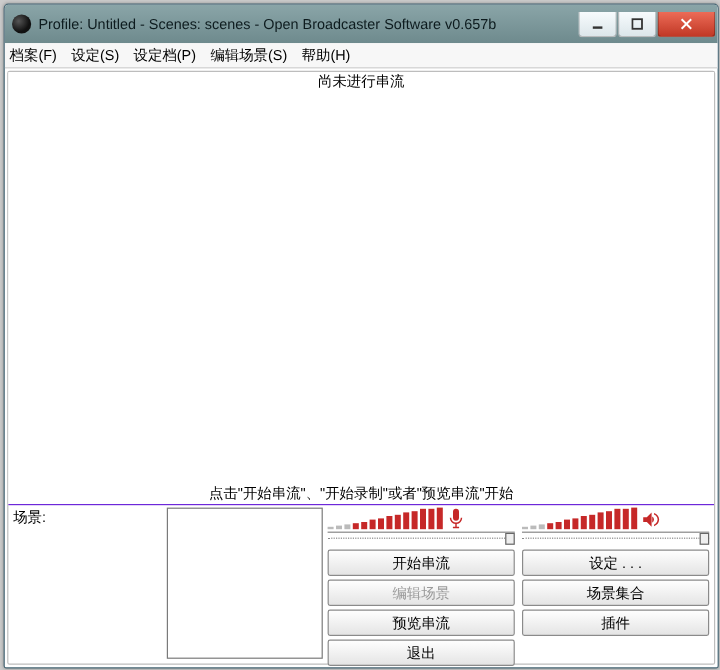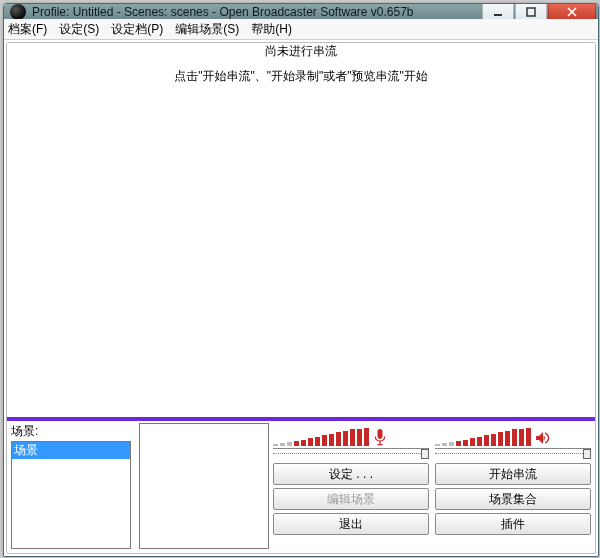--- a/index.html
+++ b/index.html
@@ -16,21 +16,21 @@
     margin: 3px;
     background: #fff;
     border: 1px solid #4a6a78;
     border-radius: 4px 4px 2px 2px;
     box-shadow: 0 0 3px rgba(0,0,0,0.25);
     display: flex;
     flex-direction: column;
     overflow: hidden;
   }
   .titlebar {
-    height: 15px;
+    height: 32px;
     background: linear-gradient(#8aa5a8, #6e8a8d);
     display: flex;
     align-items: center;
     padding: 0 0 0 6px;
     font-size: 12px;
     color: #0d1b1e;
   }
   .titlebar .app-icon {
     width: 16px; height: 16px;
     border-radius: 50%;
@@ -82,30 +82,30 @@
     border: 1px solid #bdbdbd;
     margin: 2px;
     border-radius: 2px;
   }
   .preview {
     flex: 1 1 auto;
     background: #fff;
     display: flex;
     flex-direction: column;
     align-items: center;
-    justify-content: flex-start;
+    justify-content: space-between;
     gap: 8px;
     font-size: 12px;
     color: #000;
   }
 
   .bottom {
     height: 132px;
     display: flex;
-    border-top: 4px solid #6d28d9;
+    border-top: 1px solid #6d28d9;
     justify-content: center;
   }
   .panel {
     display: flex;
     flex-direction: column;
     padding: 2px 4px 4px 4px;
   }
   .panel.scenes { width: 120px; }
   .panel.sources { width: 130px; }
   .panel-label { font-size: 12px; margin-bottom: 1px; }
@@ -233,23 +233,20 @@
 
     <div class="preview">
       <div>尚未进行串流</div>
       <div>点击"开始串流"、"开始录制"或者"预览串流"开始</div>
     </div>
 
     <div class="bottom">
 
       <div class="panel scenes">
         <div class="panel-label">场景:</div>
-        <div class="listbox">
-          <div class="list-item selected">场景</div>
-        </div>
       </div>
 
       <div class="panel sources">
         <div class="listbox"></div>
       </div>
 
       <div class="controls">
 
         <div class="meters">
           <div class="meter">
@@ -299,24 +296,25 @@
         <div class="slider-row">
           <div class="slider">
             <div class="thumb" style="right:0"></div>
           </div>
           <div class="slider">
             <div class="thumb" style="right:0"></div>
           </div>
         </div>
 
         <div class="btn-grid">
+          <div class="btn">开始串流</div>
           <div class="btn">设定 . . .</div>
-          <div class="btn">开始串流</div>
           <div class="btn disabled">编辑场景</div>
           <div class="btn">场景集合</div>
+          <div class="btn">预览串流</div>
+          <div class="btn">插件</div>
           <div class="btn">退出</div>
-          <div class="btn">插件</div>
         </div>
       </div>
 
     </div>
   </div>
 </div>
 
 </body></html>

